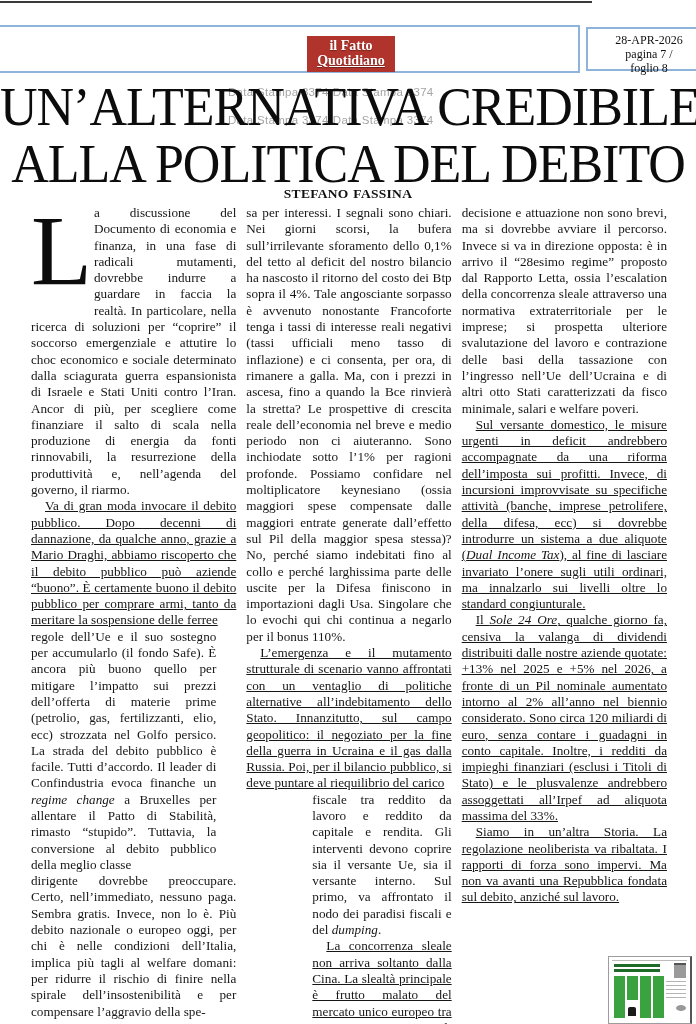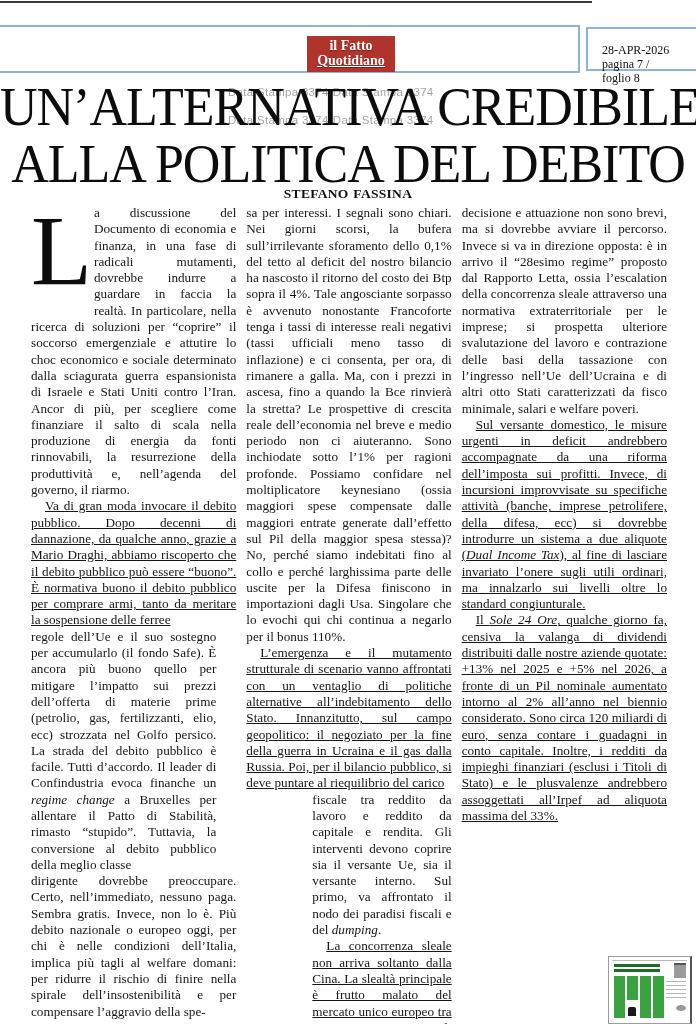--- a/index.html
+++ b/index.html
@@ -18,21 +18,21 @@
     background:#b0342c; color:#fff; text-align:center;
     font-weight:bold; line-height:16px; padding-top:2px; box-sizing:border-box;
     text-shadow:0 1px 1px rgba(0,0,0,.35);
   }
   .logo .l1 { font-size:14px; display:block; }
   .logo .l2 { font-size:14px; display:block; margin-top:-1px;text-decoration:underline; }
   
   .date-box {
     position:absolute; left:586px; top:27px; width:110px; height:44px; box-sizing:border-box;
     border-top:2px solid #8fb4dc; border-left:2px solid #8fb4dc; border-bottom:2px solid #8fb4dc;
-    font-size:12px; line-height:14px; padding:14px 0 0 14px; color:#111;
+    font-size:12px; line-height:14px; padding:4px 0 0 14px; color:#111;text-align:center;
   }
   
   .headline-wrap { position:absolute; top:78px; left:0; width:696px; text-align:center; }
   h1 {
     position:relative; z-index:2; margin:0; font-weight:normal;
     font-size:52px; line-height:54px; letter-spacing:-1px; color:#0c0c0c;
     transform:scale(1,1.06); transform-origin:top center; white-space:nowrap;
   }
   .watermark {
     position:absolute; z-index:1; left:228px; color:#8d8d8d; opacity:.8;
@@ -99,34 +99,35 @@
   <div class="headline-wrap">
     <div class="watermark wm1">Data Stampa 3374-Data Stampa 3374</div>
     <div class="watermark wm2">Data Stampa 3374-Data Stampa 3374</div>
     <h1><span>UN’ALTERNATIVA CREDIBILE</span><br><span>ALLA POLITICA DEL DEBITO</span></h1>
     <div class="byline">STEFANO FASSINA</div>
   </div>
 
   <div class="columns" id="columns">
       <div class="col">
         <p class="para"><span class="dropcap">L</span>a discussione del Documento di economia e finanza, in una fase di radicali mutamenti, dovrebbe indurre a guardare in faccia la realtà. In particolare, nella ricerca di soluzioni per “coprire” il soccorso emergenziale e attutire lo choc economico e sociale determinato dalla sciagurata guerra espansionista di Israele e Stati Uniti contro l’Iran. Ancor di più, per scegliere come finanziare il salto di scala nella produzione di energia da fonti rinnovabili, la resurrezione della produttività e, nell’agenda del governo, il riarmo.</p>
-        <p class="para indent">Va di gran moda invocare il debito pubblico. Dopo decenni di dannazione, da qualche anno, grazie a Mario Draghi, abbiamo riscoperto che il debito pubblico può essere “buono”. È normativa buono il debito pubblico per comprare armi, tanto da meritare la sospensione delle ferree</p>
+        <p class="para indent">Va di gran moda invocare il debito pubblico. Dopo decenni di dannazione, da qualche anno, grazie a Mario Draghi, abbiamo riscoperto che il debito pubblico può aziende “buono”. È certamente buono il debito pubblico per comprare armi, tanto da meritare la sospensione delle ferree</p>
         <p class="para narrow-right">regole dell’Ue e il suo sostegno per accumularlo (il fondo Safe). È ancora più buono quello per mitigare l’impatto sui prezzi dell’offerta di materie prime (petrolio, gas, fertilizzanti, elio, ecc) strozzata nel Golfo persico. La strada del debito pubblico è facile. Tutti d’accordo. Il leader di Confindustria evoca finanche un <i>regime change</i> a Bruxelles per allentare il Patto di Stabilità, rimasto “stupido”. Tuttavia, la conversione al debito pubblico della meglio classe</p>
         <p class="para">dirigente dovrebbe preoccupare. Certo, nell’immediato, nessuno paga. Sembra gratis. Invece, non lo è. Più debito nazionale o europeo oggi, per chi è nelle condizioni dell’Italia, implica più tagli al welfare domani: per ridurre il rischio di finire nella spirale dell’insostenibilità e per compensare l’aggravio della spe-</p>
       </div>
       <div class="col">
         <p class="para">sa per interessi. I segnali sono chiari. Nei giorni scorsi, la bufera sull’irrilevante sforamento dello 0,1% del tetto al deficit del nostro bilancio ha nascosto il ritorno del costo dei Btp sopra il 4%. Tale angosciante sorpasso è avvenuto nonostante Francoforte tenga i tassi di interesse reali negativi (tassi ufficiali meno tasso di inflazione) e ci consenta, per ora, di rimanere a galla. Ma, con i prezzi in ascesa, fino a quando la Bce rinvierà la stretta? Le prospettive di crescita reale dell’economia nel breve e medio periodo non ci aiuteranno. Sono inchiodate sotto l’1% per ragioni profonde. Possiamo confidare nel moltiplicatore keynesiano (ossia maggiori spese compensate dalle maggiori entrate generate dall’effetto sul Pil della maggior spesa stessa)? No, perché siamo indebitati fino al collo e perché larghissima parte delle uscite per la Difesa finiscono in importazioni dagli Usa. Singolare che lo evochi qui chi continua a negarlo per il bonus 110%.</p>
         <p class="para indent">L’emergenza e il mutamento strutturale di scenario vanno affrontati con un ventaglio di politiche alternative all’indebitamento dello Stato. Innanzitutto, sul campo geopolitico: il negoziato per la fine della guerra in Ucraina e il gas dalla Russia. Poi, per il bilancio pubblico, si deve puntare al riequilibrio del carico</p>
         <p class="para narrow-left">fiscale tra reddito da lavoro e reddito da capitale e rendita. Gli interventi devono coprire sia il versante Ue, sia il versante interno. Sul primo, va affrontato il nodo dei paradisi fiscali e del <i>dumping</i>.</p>
         <p class="para narrow-left indent">La concorrenza sleale non arriva soltanto dalla Cina. La slealtà principale è frutto malato del mercato unico europeo tra sistemi nazionali radicalmente disallineati. Certo, i tempi di</p>
       </div>
       <div class="col">
         <p class="para">decisione e attuazione non sono brevi, ma si dovrebbe avviare il percorso. Invece si va in direzione opposta: è in arrivo il “28esimo regime” proposto dal Rapporto Letta, ossia l’escalation della concorrenza sleale attraverso una normativa extraterritoriale per le imprese; si prospetta ulteriore svalutazione del lavoro e contrazione delle basi della tassazione con l’ingresso nell’Ue dell’Ucraina e di altri otto Stati caratterizzati da fisco minimale, salari e welfare poveri.</p>
         <p class="para indent">Sul versante domestico, le misure urgenti in deficit andrebbero accompagnate da una riforma dell’imposta sui profitti. Invece, di incursioni improvvisate su specifiche attività (banche, imprese petrolifere, della difesa, ecc) si dovrebbe introdurre un sistema a due aliquote (<i>Dual Income Tax</i>), al fine di lasciare invariato l’onere sugli utili ordinari, ma innalzarlo sui livelli oltre lo standard congiunturale.</p>
         <p class="para indent">Il <i>Sole 24 Ore</i>, qualche giorno fa, censiva la valanga di dividendi distribuiti dalle nostre aziende quotate: +13% nel 2025 e +5% nel 2026, a fronte di un Pil nominale aumentato intorno al 2% all’anno nel biennio considerato. Sono circa 120 miliardi di euro, senza contare i guadagni in conto capitale. Inoltre, i redditi da impieghi finanziari (esclusi i Titoli di Stato) e le plusvalenze andrebbero assoggettati all’Irpef ad aliquota massima del 33%.</p>
+        <p class="para indent">Siamo in un’altra Storia. La regolazione neoliberista va ribaltata. I rapporti di forza sono impervi. Ma non va avanti una Repubblica fondata sul debito, anziché sul lavoro.</p>
       </div>
     </div>
 
   <div class="thumb">
     <div class="t-rule"></div>
     <div class="t-title">
         <b></b>
         <b></b>
       </div>
     <div class="t-photo"></div>

